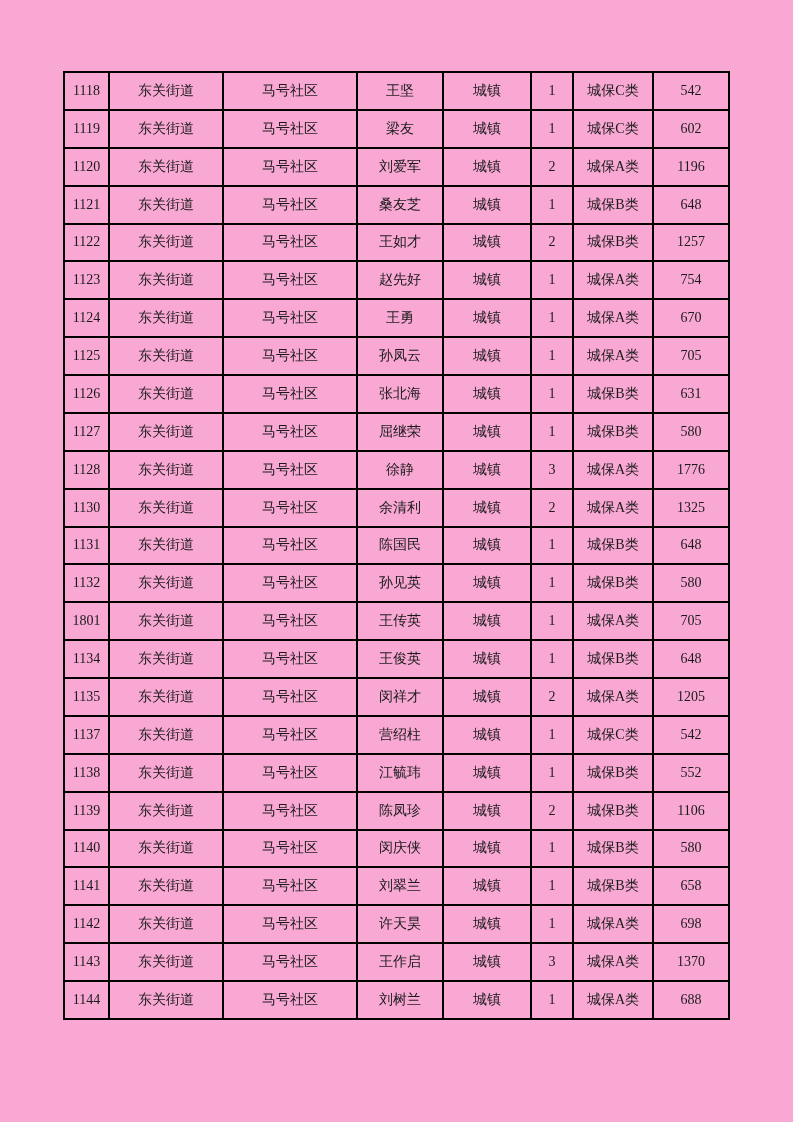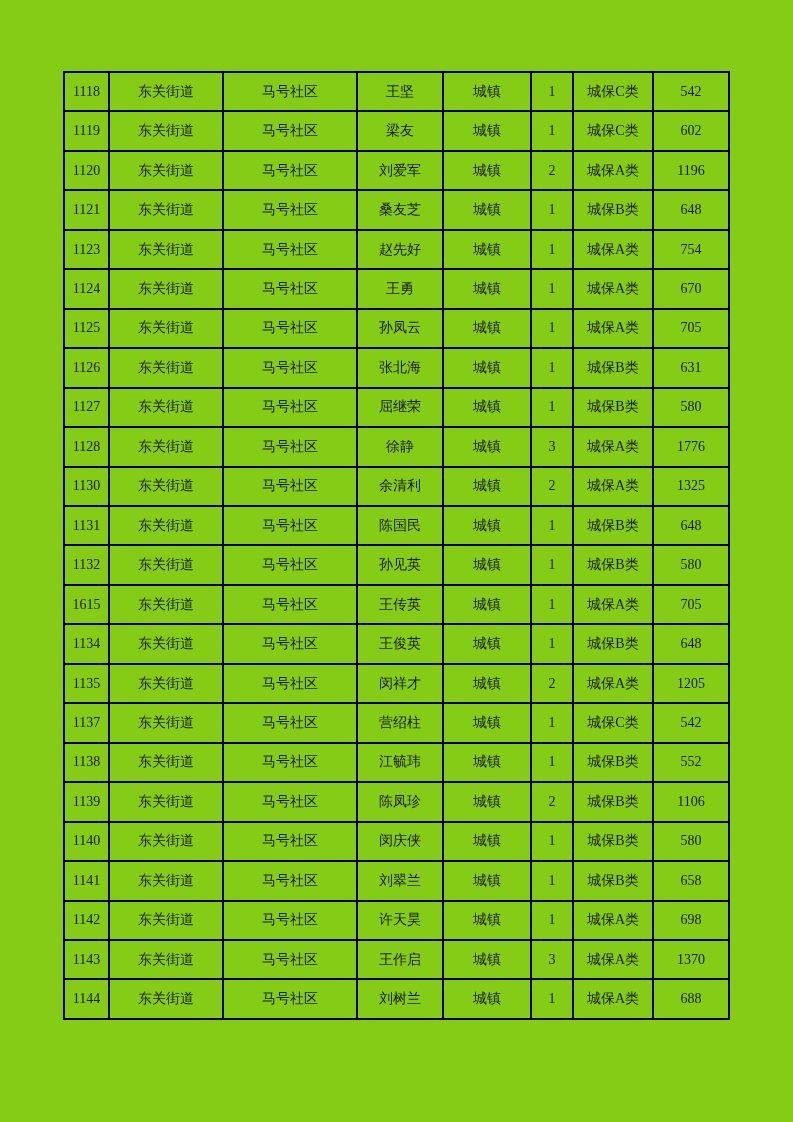--- a/index.html
+++ b/index.html
@@ -5,21 +5,21 @@
   * { margin: 0; padding: 0; box-sizing: border-box; }
   html, body {
     width: 793px;
     background: #ffffff;
     font-family: "Liberation Serif", "DejaVu Serif", serif;
   }
   .page {
     position: relative;
     width: 793px;
     height: 1122px;
-    background: #84cc16;
+    background: #f9a8d4;
     overflow: hidden;
   }
   table.roster {
     position: absolute;
     left: 63px;
     top: 71px;
     width: 665px;
     height: 949px;
     border-collapse: collapse;
     table-layout: fixed;
@@ -94,20 +94,30 @@
           <td>1121</td>
           <td>东关街道</td>
           <td>马号社区</td>
           <td>桑友芝</td>
           <td>城镇</td>
           <td>1</td>
           <td>城保B类</td>
           <td>648</td>
         </tr>
         <tr>
+          <td>1122</td>
+          <td>东关街道</td>
+          <td>马号社区</td>
+          <td>王如才</td>
+          <td>城镇</td>
+          <td>2</td>
+          <td>城保B类</td>
+          <td>1257</td>
+        </tr>
+        <tr>
           <td>1123</td>
           <td>东关街道</td>
           <td>马号社区</td>
           <td>赵先好</td>
           <td>城镇</td>
           <td>1</td>
           <td>城保A类</td>
           <td>754</td>
         </tr>
         <tr>
@@ -184,21 +194,21 @@
           <td>1132</td>
           <td>东关街道</td>
           <td>马号社区</td>
           <td>孙见英</td>
           <td>城镇</td>
           <td>1</td>
           <td>城保B类</td>
           <td>580</td>
         </tr>
         <tr>
-          <td>1615</td>
+          <td>1801</td>
           <td>东关街道</td>
           <td>马号社区</td>
           <td>王传英</td>
           <td>城镇</td>
           <td>1</td>
           <td>城保A类</td>
           <td>705</td>
         </tr>
         <tr>
           <td>1134</td>

